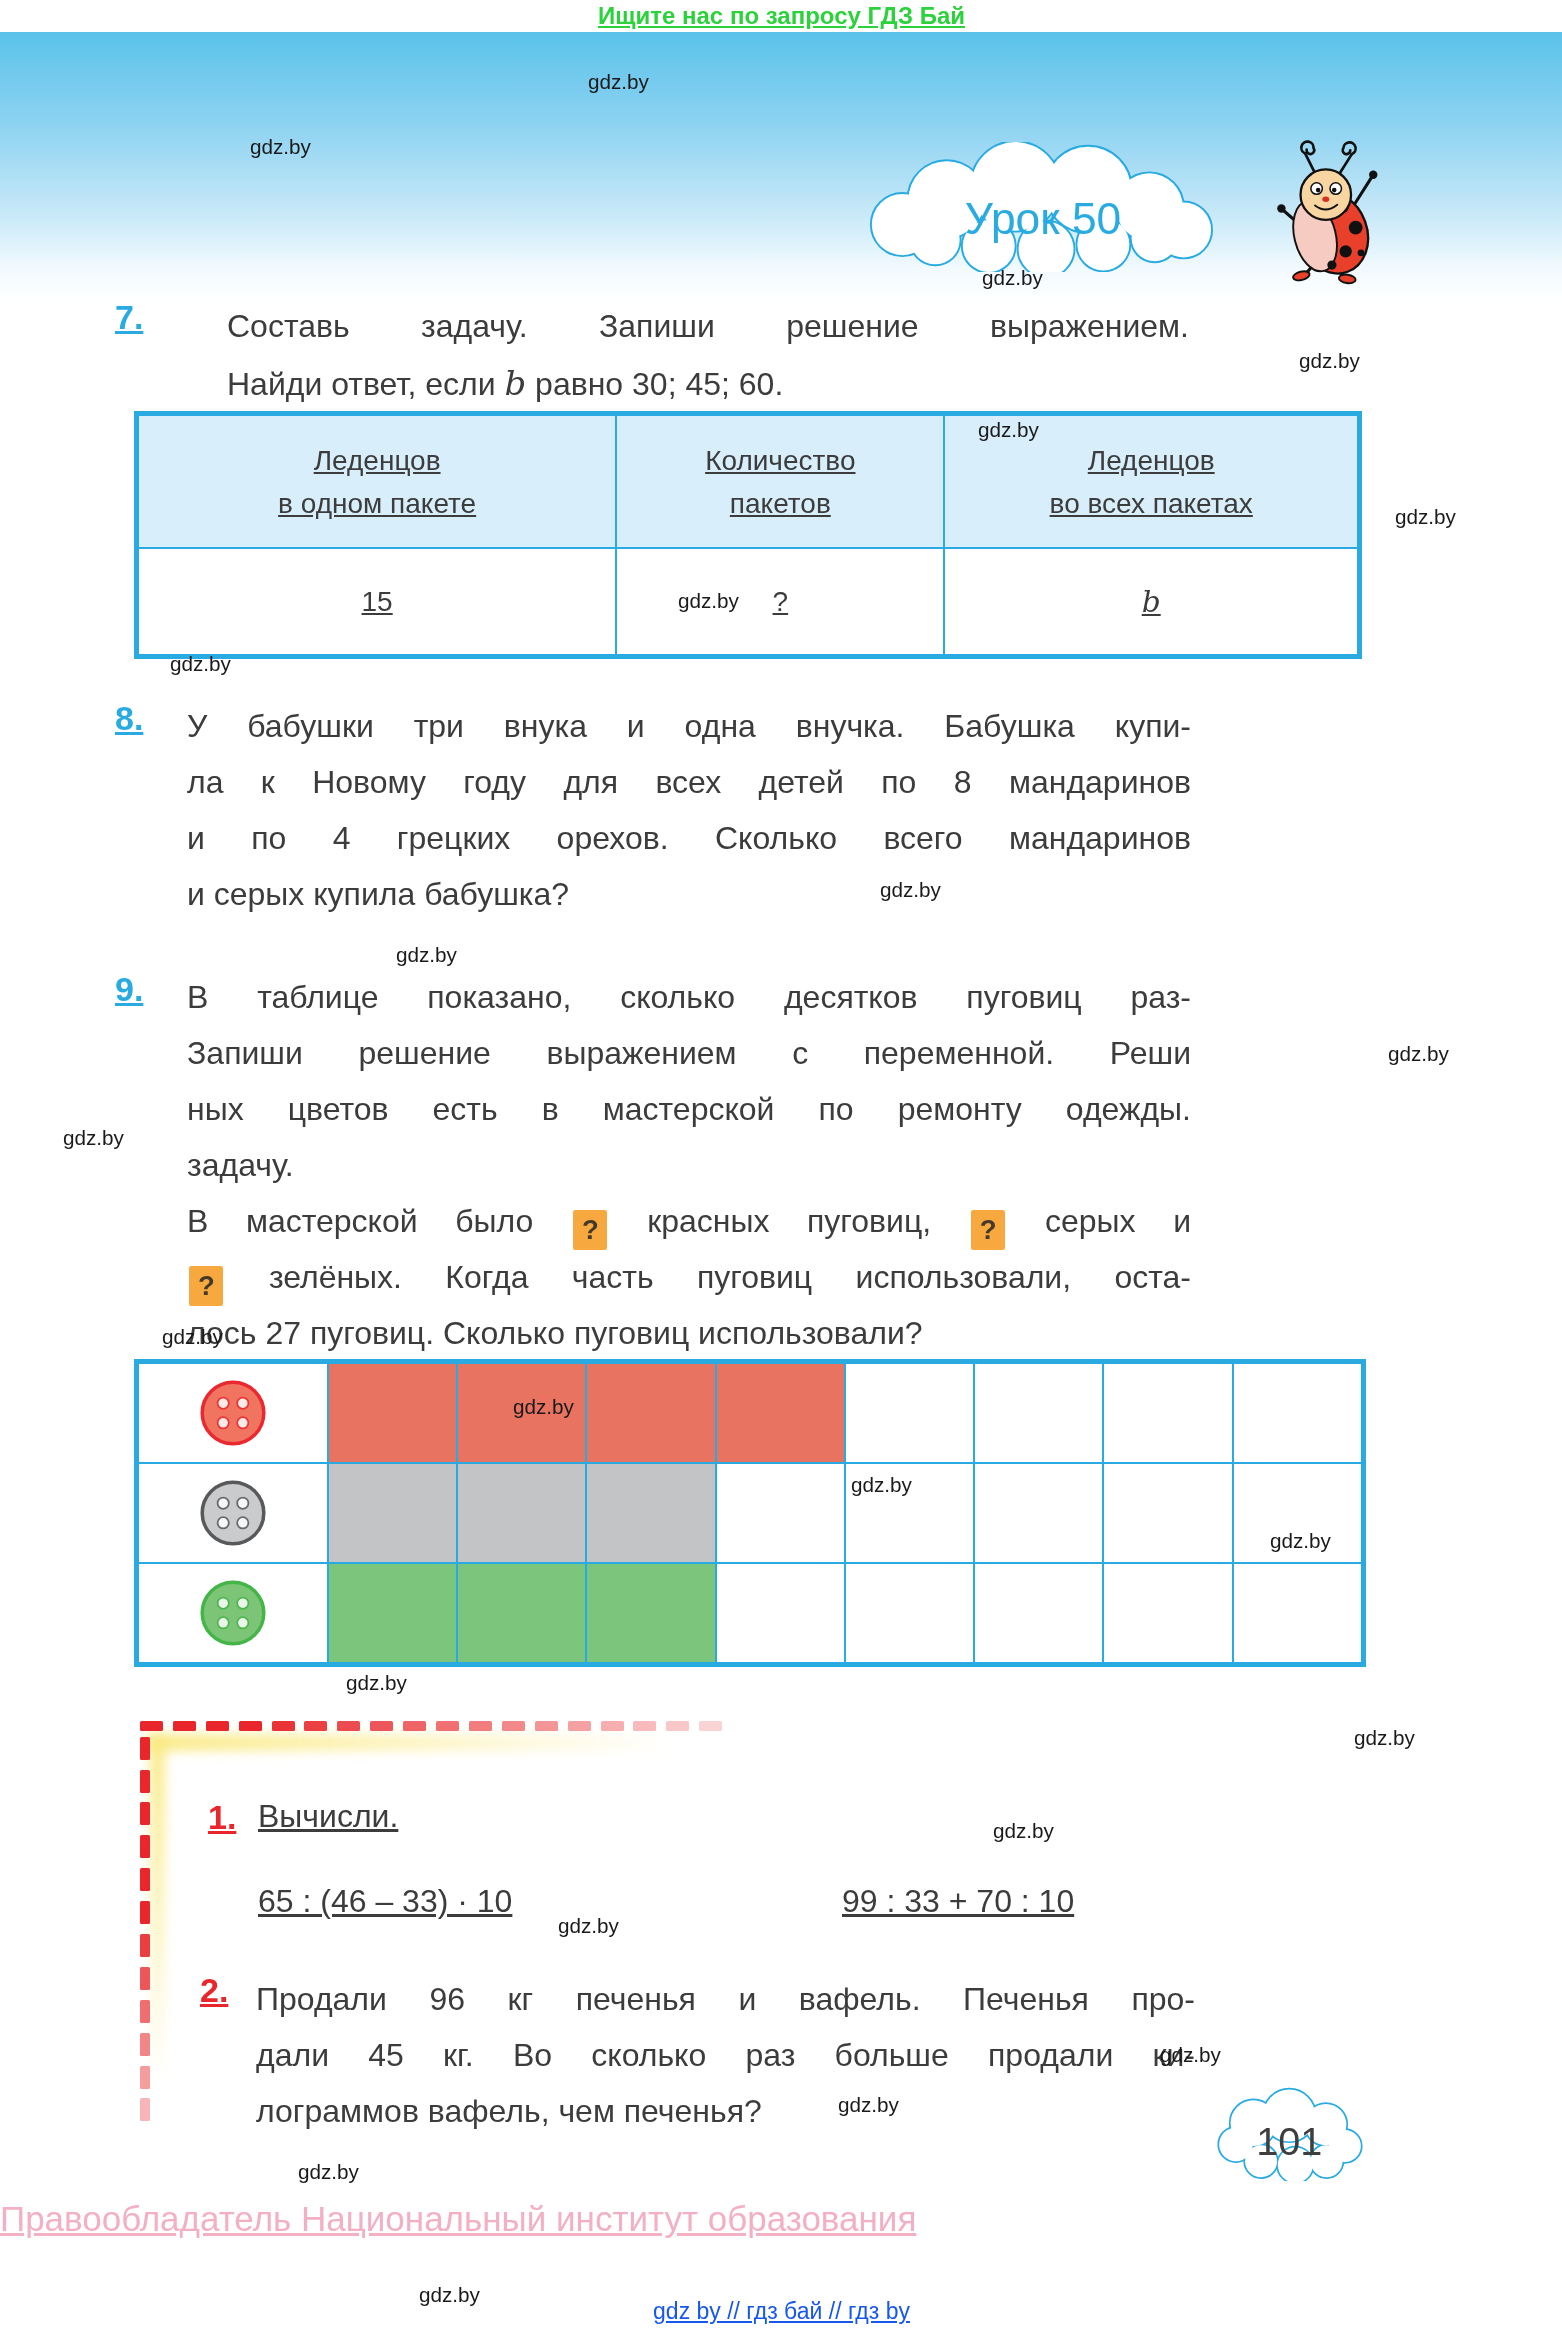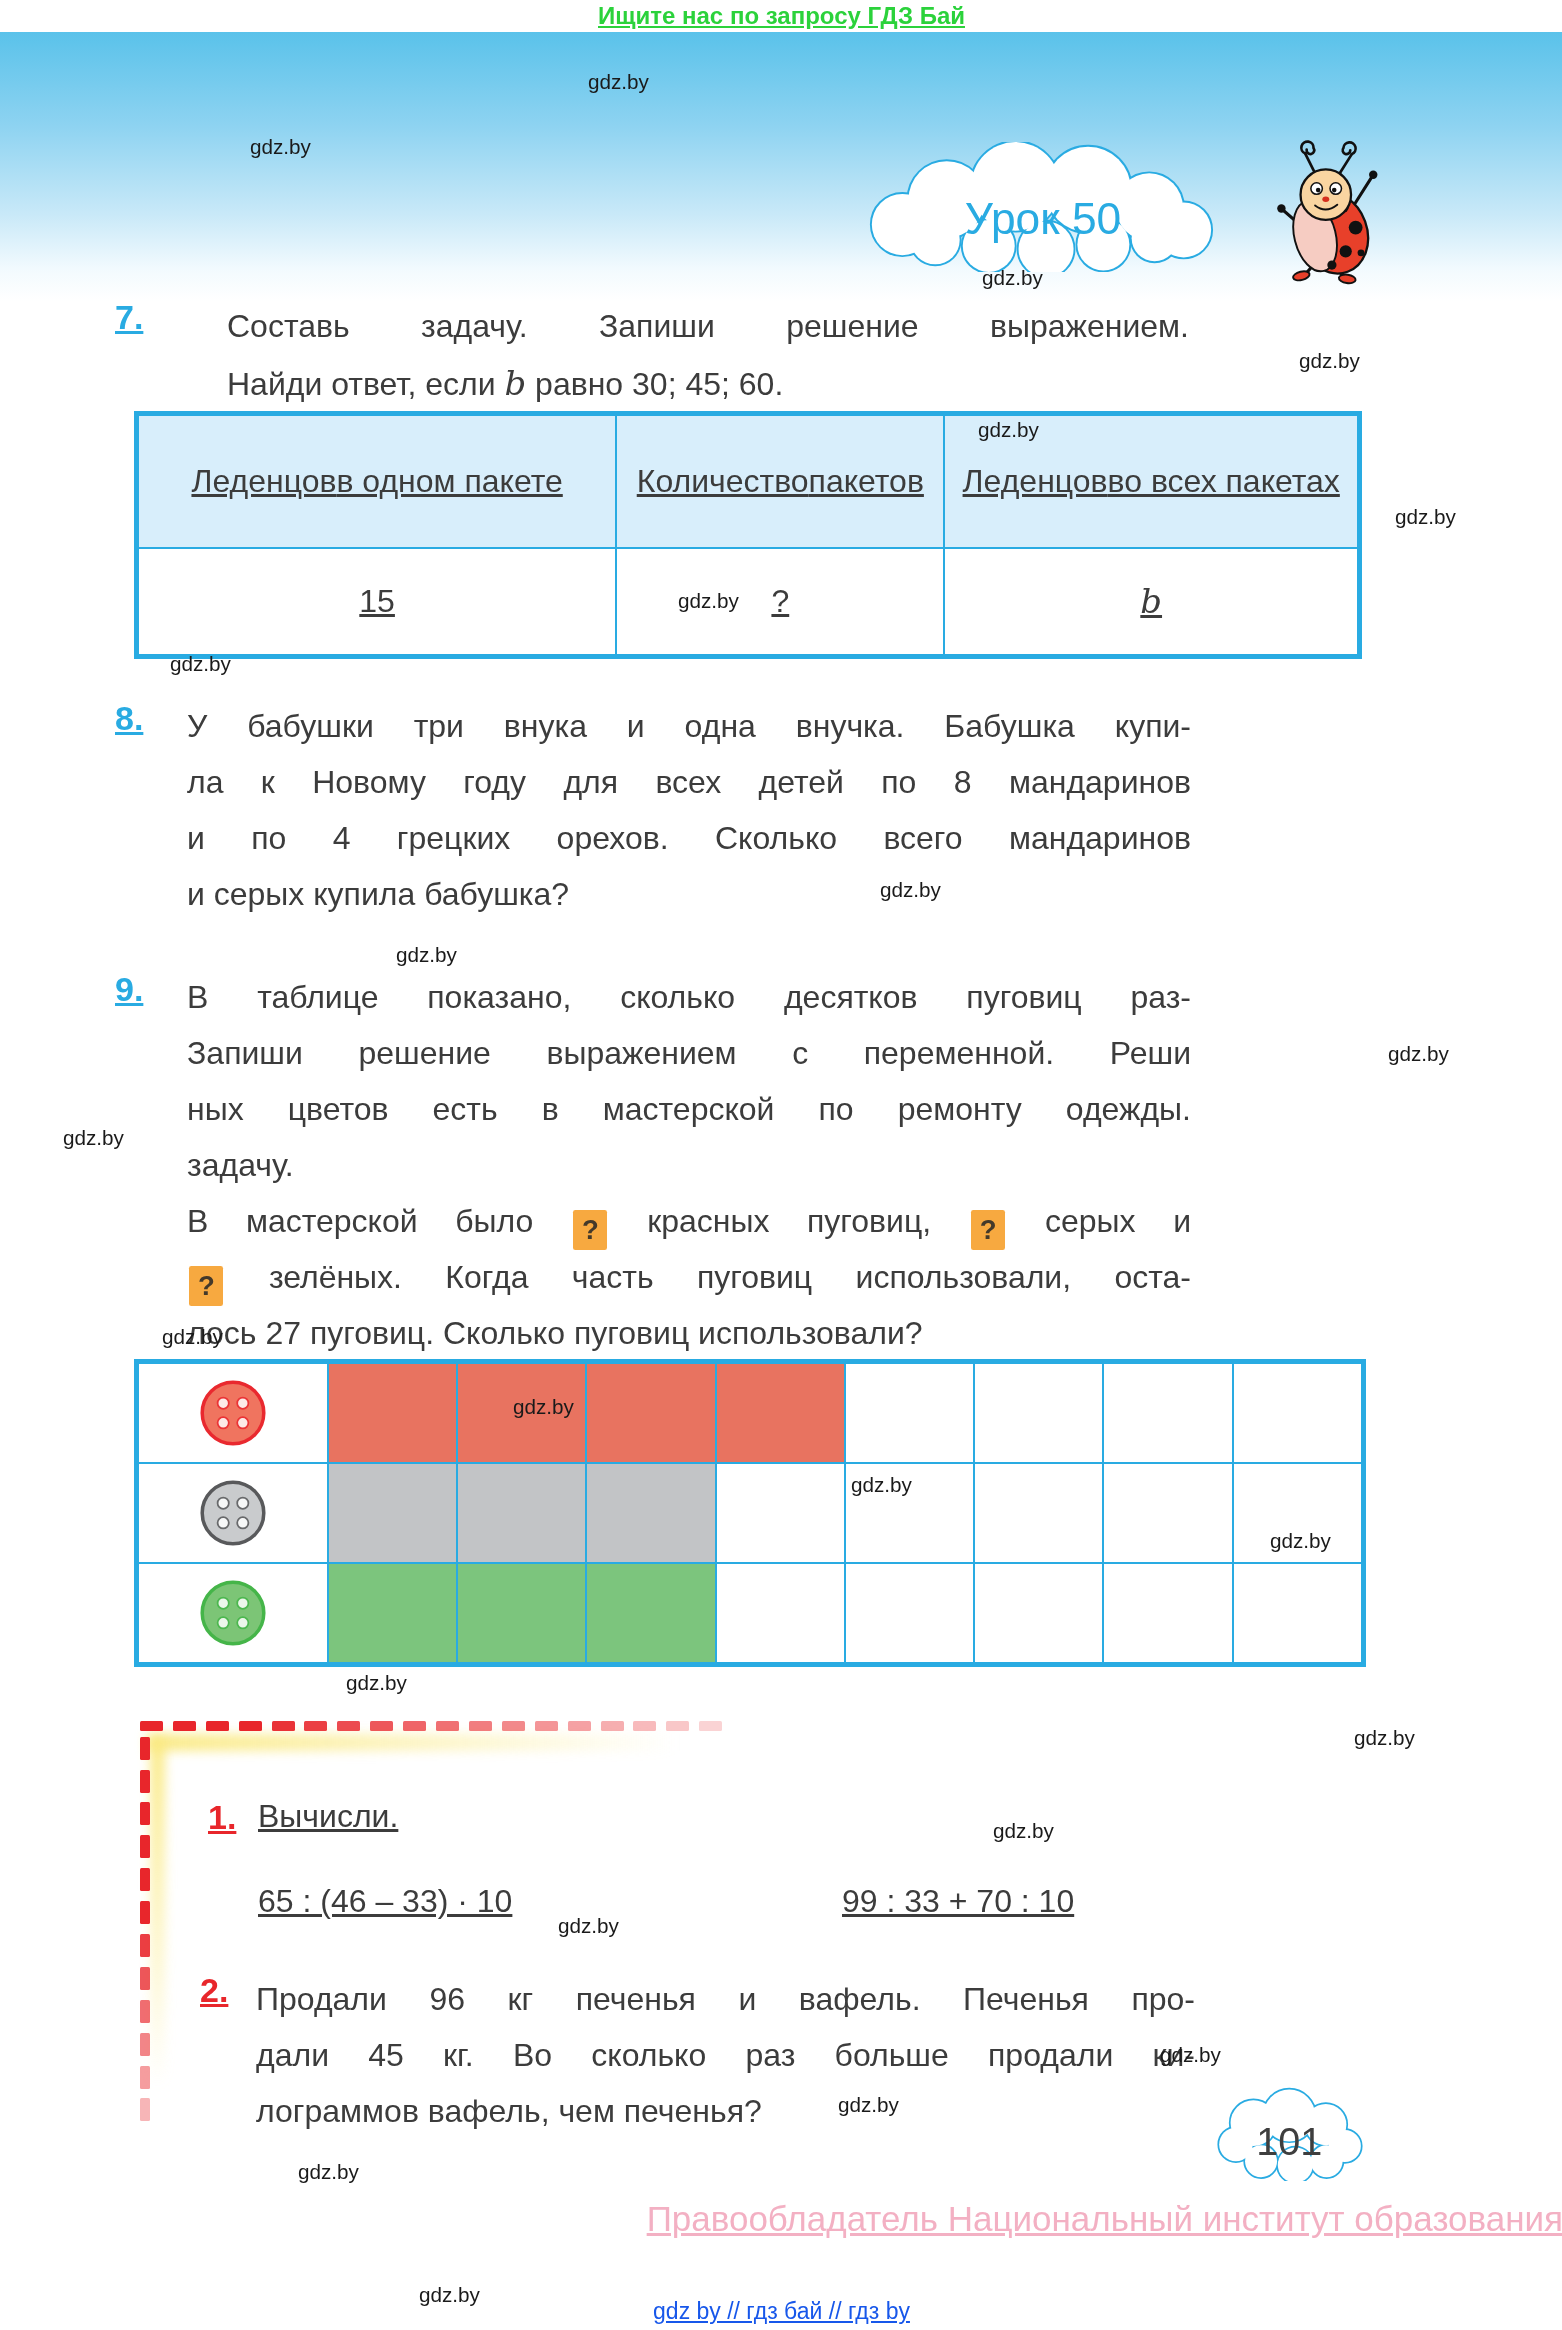--- a/index.html
+++ b/index.html
@@ -31,43 +31,43 @@
   #p7-lines{left:187px;top:297px;width:1002px;}
   #p8-lines{left:187px;top:698px;width:1004px;}
   #p9-lines{left:187px;top:969px;width:1004px;}
   #p2-lines{left:256px;top:1971px;width:939px;}
   .var{font-family:"DejaVu Serif",serif;font-style:italic;font-size:1.06em;}
   .qbox{display:inline-block;width:34px;height:40px;line-height:40px;text-align:center;text-align-last:center;
         background:#f7a940;border-radius:2.3px;vertical-align:-6.9px;font-size:27.5px;font-weight:bold;color:#44392a;margin:0 2.3px;}
   
   #candy-table{left:134px;top:411px;width:1228px;border:4.6px solid #29abe2;background:#fff;box-sizing:border-box;z-index:2;}
   .c-row{display:grid;grid-template-columns:39.2% 26.9% 33.9%;}
-  .c-cell{border:1.5px solid #29abe2;display:flex;flex-direction:row;align-items:center;justify-content:center;
-          font-size:32px;box-sizing:border-box;}
+  .c-cell{border:1.5px solid #29abe2;display:flex;flex-direction:column;align-items:center;justify-content:center;
+          font-size:28px;box-sizing:border-box;}
   .c-head .c-cell{height:133px;background:#d8eefb;line-height:43px;}
   .c-body .c-cell{height:107px;background:#fff;}
   
   #buttons-table{left:134px;top:1359px;width:1232px;border:4.6px solid #29abe2;background:#fff;box-sizing:border-box;z-index:2;}
   .b-row{display:grid;grid-template-columns:15.5% repeat(8,10.5625%);}
   .b-cell{border:1.5px solid #29abe2;height:100px;box-sizing:border-box;display:flex;align-items:center;justify-content:center;}
   
   .dash-h{position:absolute;width:23px;height:10px;background:#e8262b;border-radius:1.5px;}
   .dash-v{position:absolute;width:10px;height:23px;background:#e8262b;border-radius:1.5px;}
   #glow-top{left:147px;top:1734px;width:558px;height:17px;filter:blur(5.4px);
             background:linear-gradient(to right,rgba(250,233,128,.95),rgba(250,233,128,0) 95%);}
   #glow-left{left:150px;top:1738px;width:15.3px;height:367px;filter:blur(5.4px);
             background:linear-gradient(to bottom,rgba(250,233,128,.95),rgba(250,233,128,0) 95%);}
   
   #p1-num{left:208px;top:1798px;}
   #p1-title{left:258px;top:1798px;}
   #p1-expr1{left:258px;top:1883px;}
   #p1-expr2{left:842px;top:1883px;}
   #p2-num{left:200px;top:1971px;}
   
-  #copyright{left:0;top:2199px;width:100%;text-align:right;font-size:35px;font-weight:500;color:#f3b0c3;}
+  #copyright{left:0;top:2199px;width:100%;text-align:left;font-size:35px;font-weight:500;color:#f3b0c3;}
   #footer-links{left:0;top:2298px;width:100%;text-align:center;font-size:23px;color:#1757ea;}
   svg text{font-family:"Liberation Sans",sans-serif;}
 </style>
 </head>
 <body>
 
 <div id="page">
 
   <div id="green-banner" class="abs">Ищите нас по запросу ГДЗ Бай</div>
   <div id="sky" class="abs"></div>

